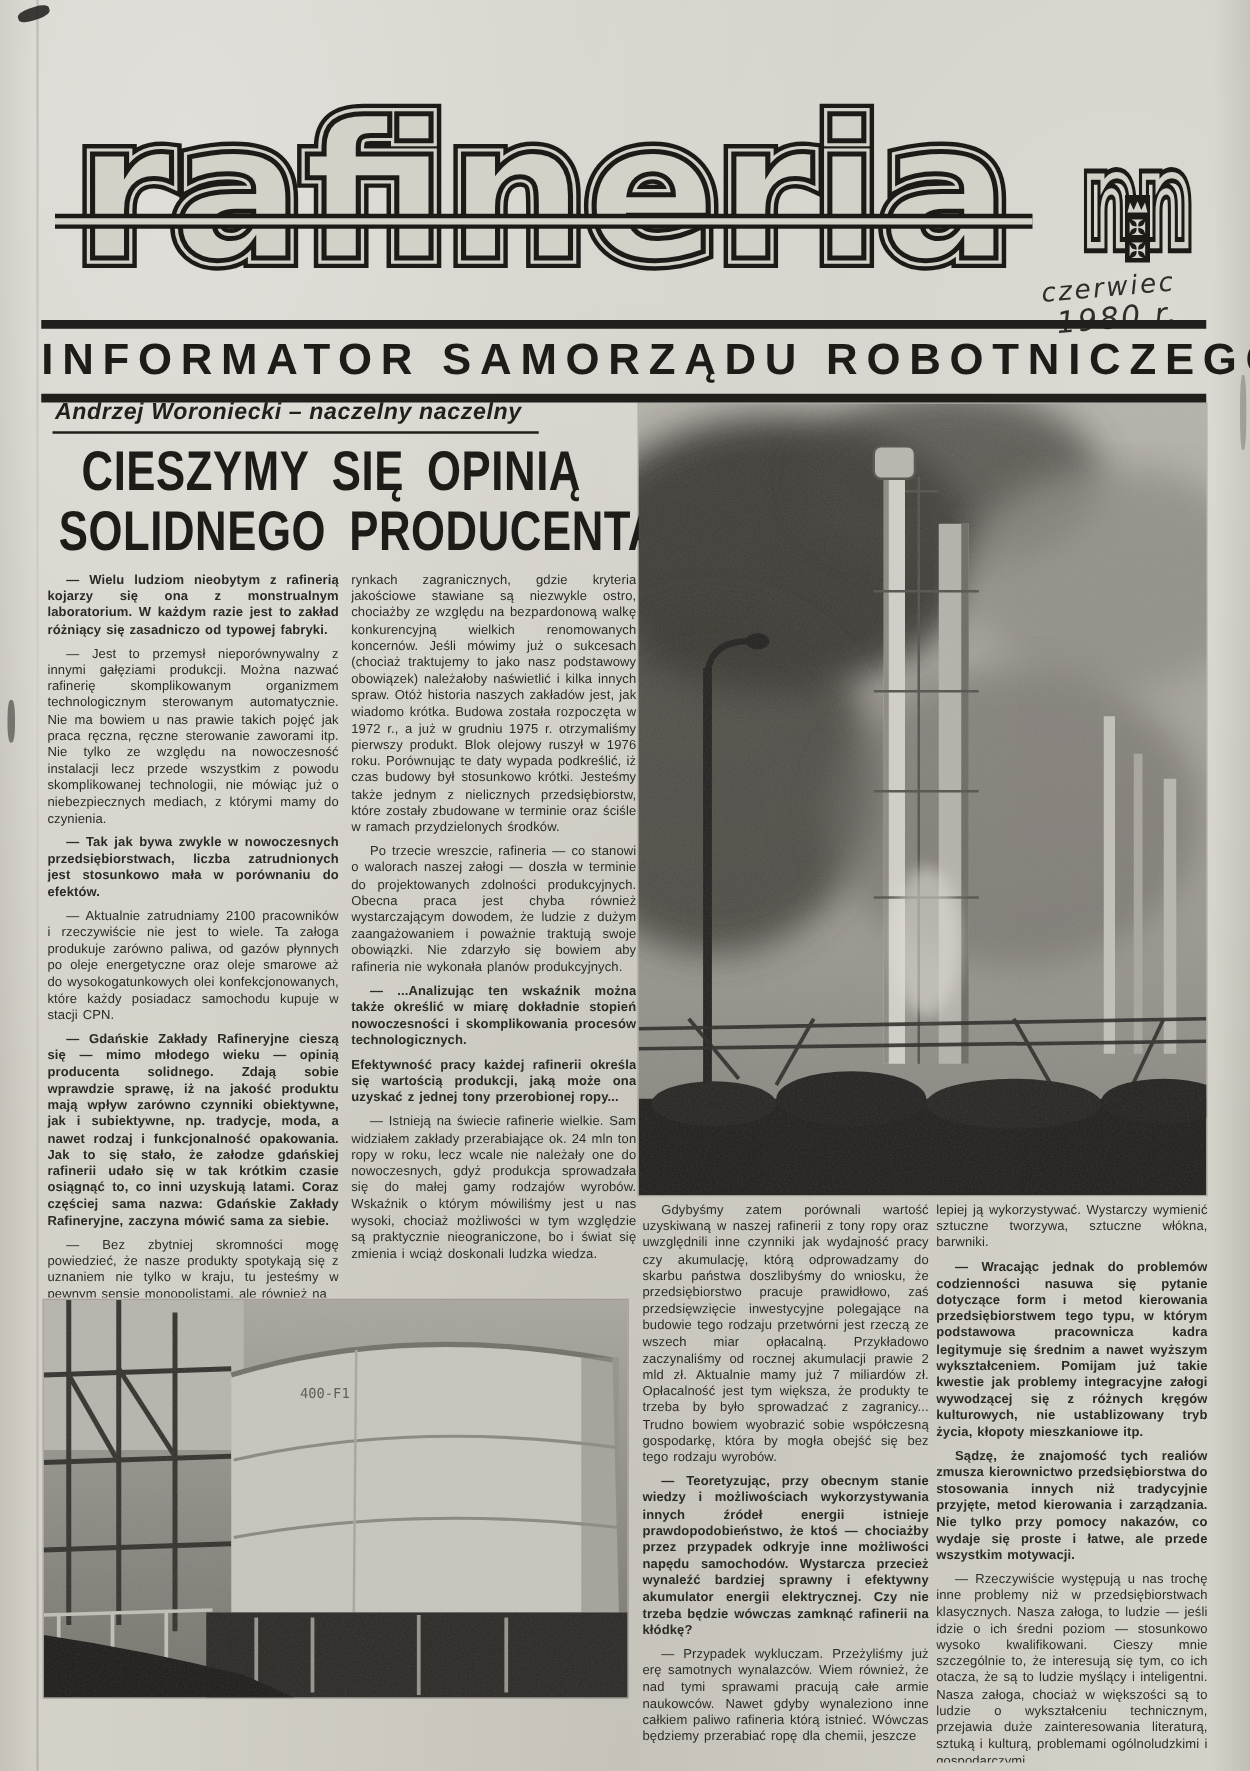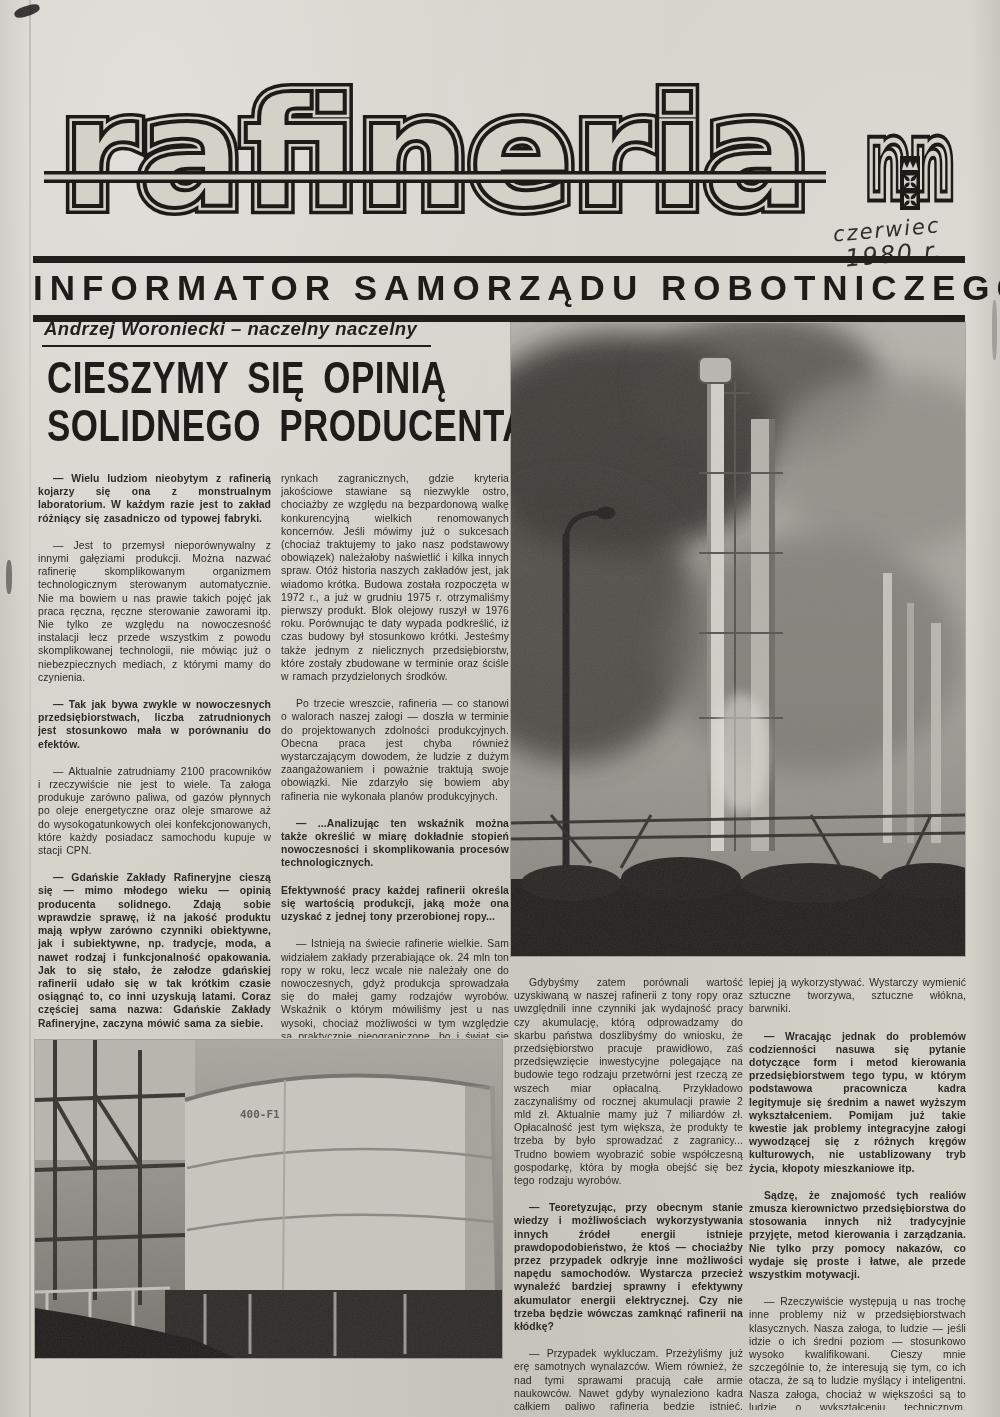--- a/index.html
+++ b/index.html
@@ -31,39 +31,39 @@
   
   .banner{position:absolute;left:33px;top:256px;width:932px;
     border-top:7px solid #211f1c;border-bottom:7px solid #211f1c;
     padding:5px 0 7px;text-align:center;font-weight:bold;font-size:35px;
     letter-spacing:7px;white-space:nowrap;color:#1d1c19;}
 
   
   .byline{position:absolute;left:42px;top:318px;font-style:italic;font-weight:bold;
     font-size:18.5px;letter-spacing:.5px;border-bottom:2.5px solid #211f1c;
     padding:0 14px 5px 2px;color:#21201c;}
-  .headline{position:absolute;left:28px;top:354px;width:474px;text-align:left;
+  .headline{position:absolute;left:28px;top:354px;width:474px;text-align:center;
     font-weight:bold;color:#1d1c19;}
   .headline .l{font-size:38px;line-height:48px;white-space:nowrap;word-spacing:9px;
     letter-spacing:.5px;transform:scale(.92,1.18);transform-origin:center;}
 
   
   .col{position:absolute;font-size:10.4px;line-height:13.2px;text-align:justify;
     letter-spacing:.1px;word-spacing:1px;overflow:hidden;color:#2b2a26;}
   #col1{left:38px;top:458px;width:233px;height:580px;}
   #col2{left:281px;top:458px;width:228px;height:580px;}
   #col3{left:514px;top:962px;width:229px;height:448px;}
   #col4{left:749px;top:962px;width:217px;height:448px;}
-  .col p{margin:14px 0 6px;text-indent:15px;}
+  .col p{margin:0 0 6px;text-indent:15px;}
   .col p.q{font-weight:bold;}
   .col p.cont{text-indent:0;}
   .col p.nom{margin-bottom:0;}
 
   
-  .photo{position:absolute;outline:1px solid rgba(30,28,25,.25);font-weight:bold;}
+  .photo{position:absolute;outline:1px solid rgba(30,28,25,.25);}
   #photo-right{left:511px;top:323px;width:454px;height:633px;}
   #photo-left{left:35px;top:1040px;width:467px;height:318px;}
   .photo svg{display:block;width:100%;height:100%;}
 </style>
 </head>
 <body>
 
 <div class="page">
   <div class="foldline"></div>
   <div class="smudge a"></div>
@@ -248,21 +248,21 @@
     <p class="a cont">rynkach zagranicznych, gdzie kryteria jakościowe stawiane są niezwykle ostro, chociażby ze względu na bezpardonową walkę konkurencyjną wielkich renomowanych koncernów. Jeśli mówimy już o sukcesach (chociaż traktujemy to jako nasz podstawowy obowiązek) należałoby naświetlić i kilka innych spraw. Otóż historia naszych zakładów jest, jak wiadomo krótka. Budowa została rozpoczęta w 1972 r., a już w grudniu 1975 r. otrzymaliśmy pierwszy produkt. Blok olejowy ruszył w 1976 roku. Porównując te daty wypada podkreślić, iż czas budowy był stosunkowo krótki. Jesteśmy także jednym z nielicznych przedsiębiorstw, które zostały zbudowane w terminie oraz ściśle w ramach przydzielonych środków.</p>
     <p class="a">Po trzecie wreszcie, rafineria — co stanowi o walorach naszej załogi — doszła w terminie do projektowanych zdolności produkcyjnych. Obecna praca jest chyba również wystarczającym dowodem, że ludzie z dużym zaangażowaniem i poważnie traktują swoje obowiązki. Nie zdarzyło się bowiem aby rafineria nie wykonała planów produkcyjnych.</p>
     <p class="q">— ...Analizując ten wskaźnik można także określić w miarę dokładnie stopień nowoczesności i skomplikowania procesów technologicznych.</p>
     <p class="q cont">Efektywność pracy każdej rafinerii określa się wartością produkcji, jaką może ona uzyskać z jednej tony przerobionej ropy...</p>
     <p class="a">— Istnieją na świecie rafinerie wielkie. Sam widziałem zakłady przerabiające ok. 24 mln ton ropy w roku, lecz wcale nie należały one do nowoczesnych, gdyż produkcja sprowadzała się do małej gamy rodzajów wyrobów. Wskaźnik o którym mówiliśmy jest u nas wysoki, chociaż możliwości w tym względzie są praktycznie nieograniczone, bo i świat się zmienia i wciąż doskonali ludzka wiedza.</p>
   </div>
 
   <div class="col" id="col3">
     <p class="a">Gdybyśmy zatem porównali wartość uzyskiwaną w naszej rafinerii z tony ropy oraz uwzględnili inne czynniki jak wydajność pracy czy akumulację, którą odprowadzamy do skarbu państwa doszlibyśmy do wniosku, że przedsiębiorstwo pracuje prawidłowo, zaś przedsięwzięcie inwestycyjne polegające na budowie tego rodzaju przetwórni jest rzeczą ze wszech miar opłacalną. Przykładowo zaczynaliśmy od rocznej akumulacji prawie 2 mld zł. Aktualnie mamy już 7 miliardów zł. Opłacalność jest tym większa, że produkty te trzeba by było sprowadzać z zagranicy... Trudno bowiem wyobrazić sobie współczesną gospodarkę, która by mogła obejść się bez tego rodzaju wyrobów.</p>
     <p class="q">— Teoretyzując, przy obecnym stanie wiedzy i możliwościach wykorzystywania innych źródeł energii istnieje prawdopodobieństwo, że ktoś — chociażby przez przypadek odkryje inne możliwości napędu samochodów. Wystarcza przecież wynaleźć bardziej sprawny i efektywny akumulator energii elektrycznej. Czy nie trzeba będzie wówczas zamknąć rafinerii na kłódkę?</p>
-    <p class="a">— Przypadek wykluczam. Przeżyliśmy już erę samotnych wynalazców. Wiem również, że nad tymi sprawami pracują całe armie naukowców. Nawet gdyby wynaleziono kadra całkiem paliwo rafineria będzie istnieć. Wówczas będziemy przerabiać ropę dla chemii, jeszcze</p>
+    <p class="a">— Przypadek wykluczam. Przeżyliśmy już erę samotnych wynalazców. Wiem również, że nad tymi sprawami pracują całe armie naukowców. Nawet gdyby wynaleziono inne całkiem paliwo rafineria którą istnieć. Wówczas będziemy przerabiać ropę dla chemii, jeszcze</p>
   </div>
 
   <div class="col" id="col4">
     <p class="a cont">lepiej ją wykorzystywać. Wystarczy wymienić sztuczne tworzywa, sztuczne włókna, barwniki.</p>
     <p class="q">— Wracając jednak do problemów codzienności nasuwa się pytanie dotyczące form i metod kierowania przedsiębiorstwem tego typu, w którym podstawowa pracownicza kadra legitymuje się średnim a nawet wyższym wykształceniem. Pomijam już takie kwestie jak problemy integracyjne załogi wywodzącej się z różnych kręgów kulturowych, nie ustablizowany tryb życia, kłopoty mieszkaniowe itp.</p>
     <p class="q">Sądzę, że znajomość tych realiów zmusza kierownictwo przedsiębiorstwa do stosowania innych niż tradycyjnie przyjęte, metod kierowania i zarządzania. Nie tylko przy pomocy nakazów, co wydaje się proste i łatwe, ale przede wszystkim motywacji.</p>
     <p class="a">— Rzeczywiście występują u nas trochę inne problemy niż w przedsiębiorstwach klasycznych. Nasza załoga, to ludzie — jeśli idzie o ich średni poziom — stosunkowo wysoko kwalifikowani. Cieszy mnie szczególnie to, że interesują się tym, co ich otacza, że są to ludzie myślący i inteligentni. Nasza załoga, chociaż w większości są to ludzie o wykształceniu technicznym, przejawia duże zainteresowania literaturą, sztuką i kulturą, problemami ogólnoludzkimi i gospodarczymi.</p>
 
   </div>
 </div>

